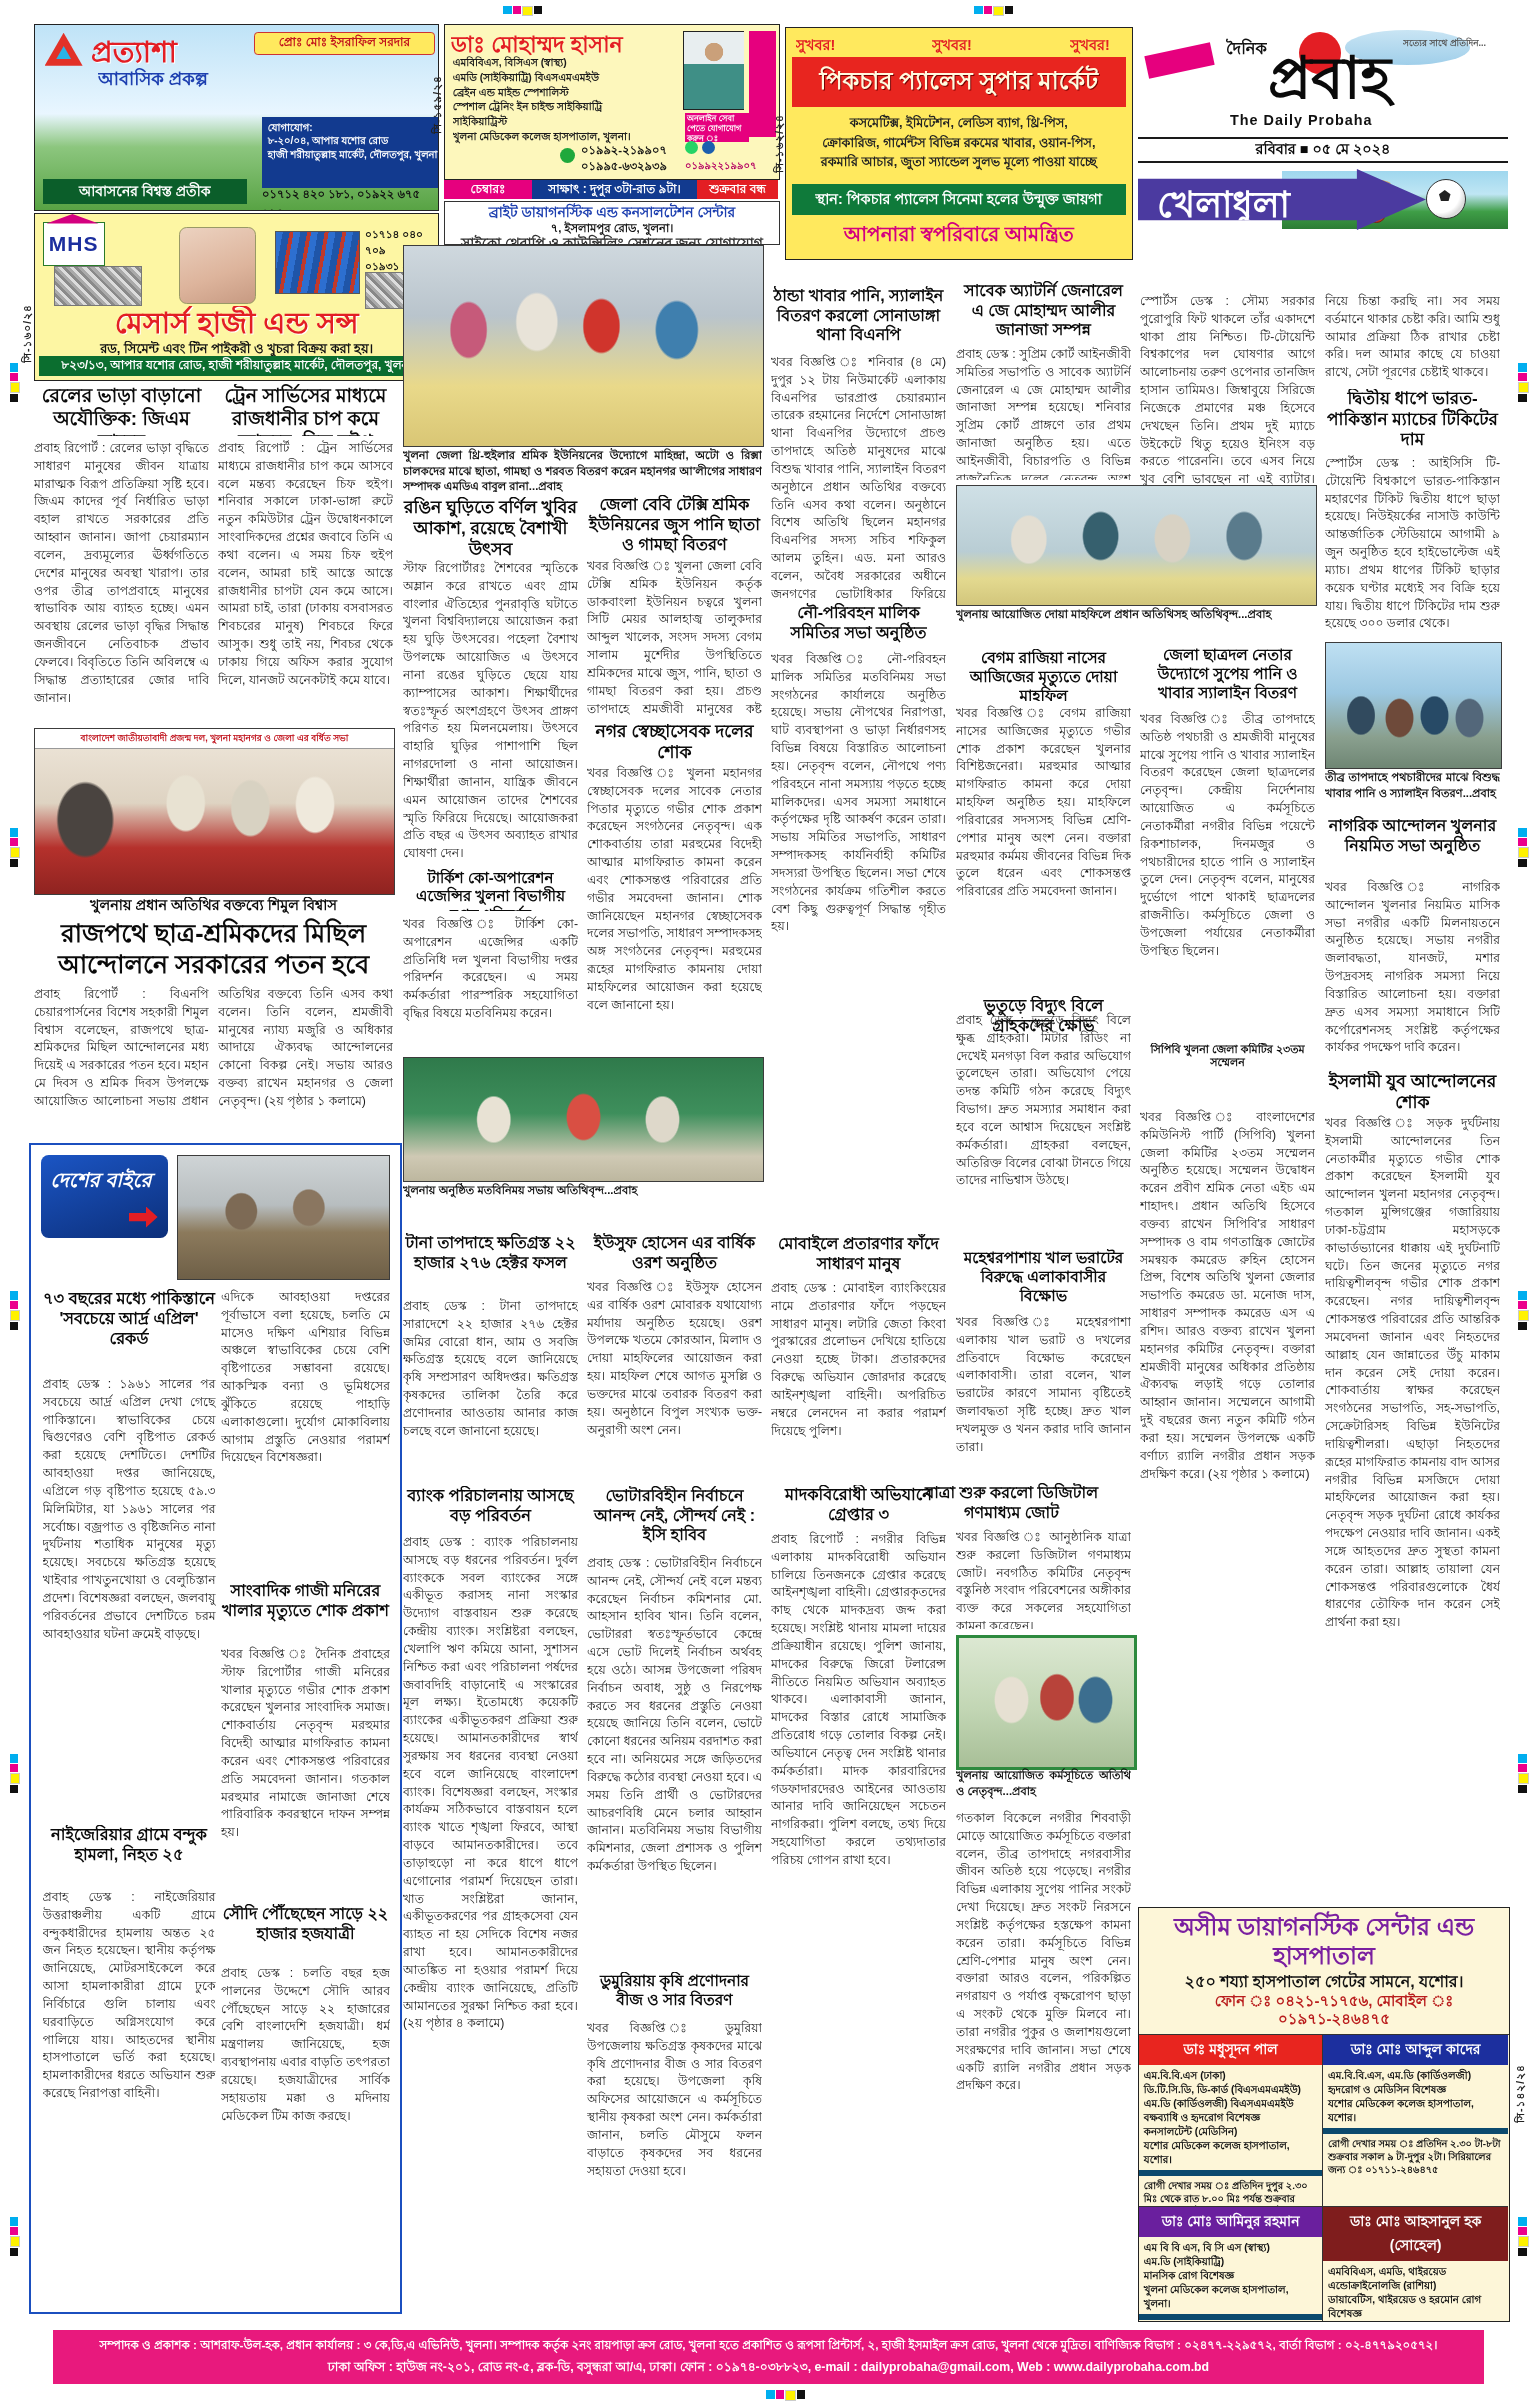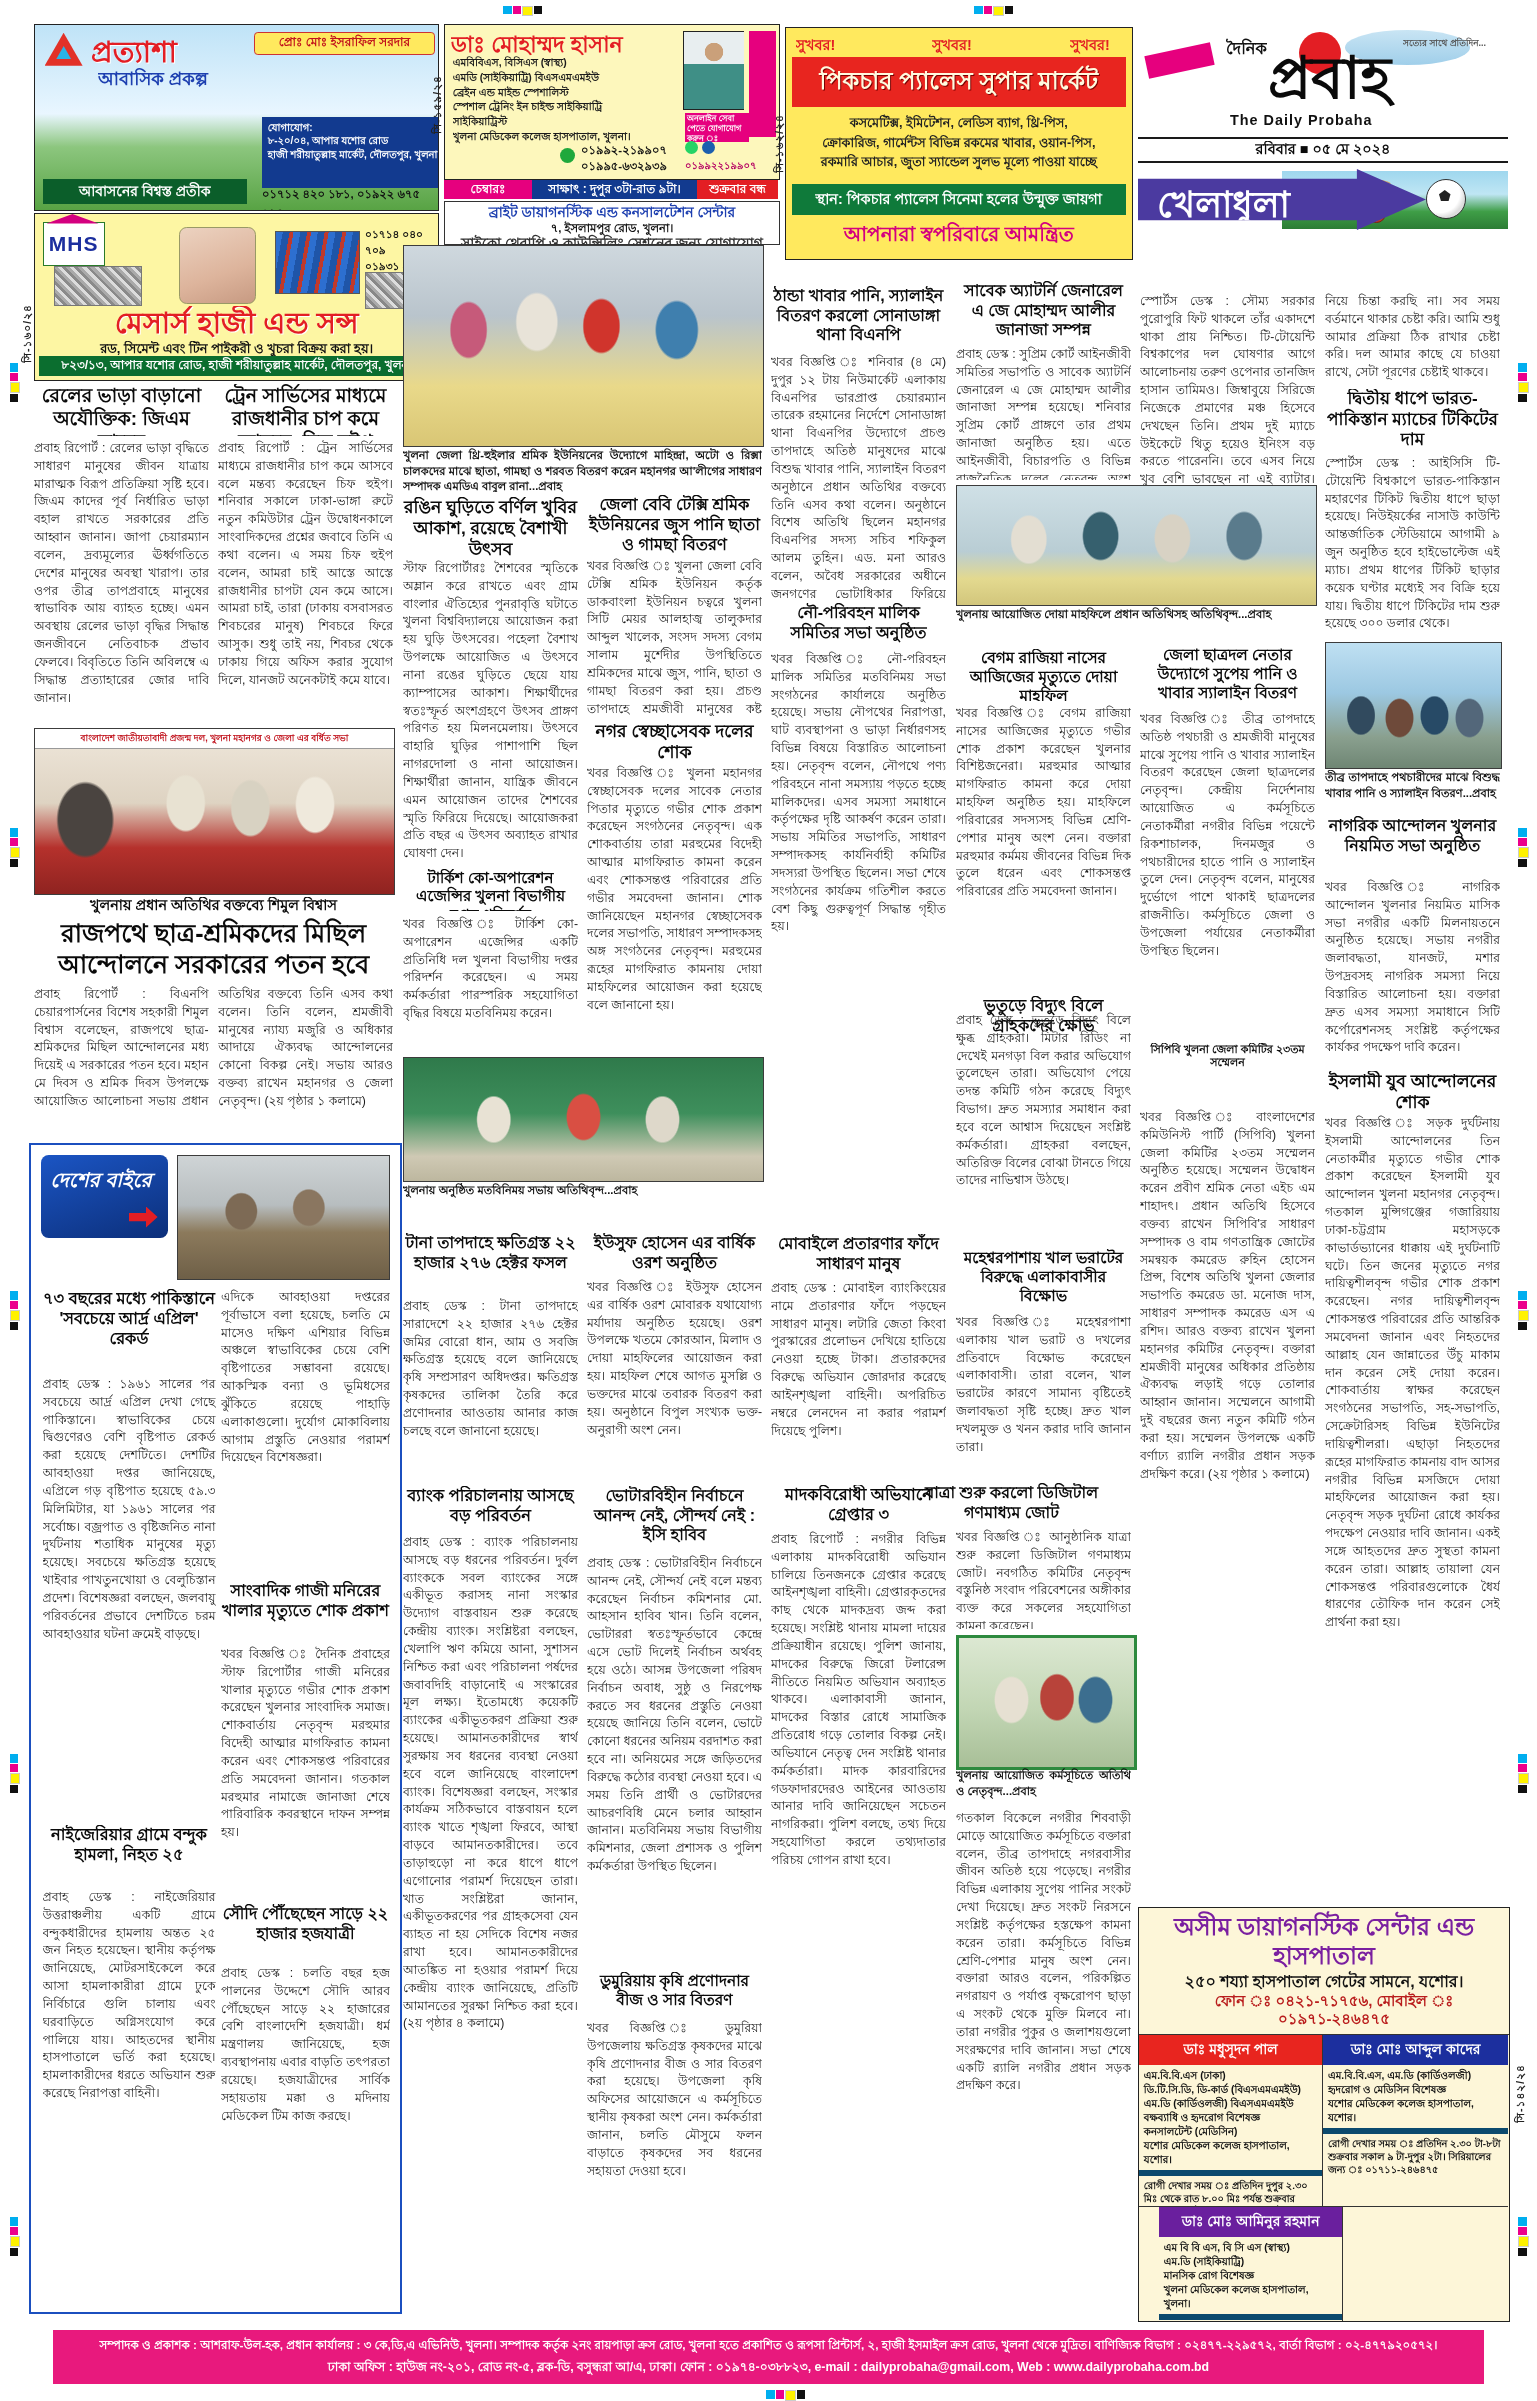--- a/index.html
+++ b/index.html
@@ -332,21 +332,21 @@
 যশোর মেডিকেল কলেজ হাসপাতাল, যশোর।</div>
         <div class="dochours">রোগী দেখার সময় ঃ প্রতিদিন দুপুর ২.৩০ মিঃ থেকে রাত ৮.০০ মিঃ পর্যন্ত শুক্রবার সকাল ৯.০০ টা থেকে সন্ধ্যা ৬.০০ টা। মোবাঃ ০১৭১১-২৪৬৪৭৫</div>
       </div>
       <div style="width:50%;border-bottom:1.4px solid #333;height:171px;overflow:hidden;">
         <div class="docname" style="background:#1c2f9e;">ডাঃ মোঃ আব্দুল কাদের</div>
         <div class="doclines pre">এম.বি.বি.এস, এম.ডি (কার্ডিওলজী)
 হৃদরোগ ও মেডিসিন বিশেষজ্ঞ
 যশোর মেডিকেল কলেজ হাসপাতাল, যশোর।</div>
         <div class="dochours">রোগী দেখার সময় ঃ প্রতিদিন ২.৩০ টা-৮টা শুক্রবার সকাল ৯ টা-দুপুর ২টা। সিরিয়ালের জন্য ঃ ০১৭১১-২৪৬৪৭৫</div>
       </div>
-      <div style="width:49.5%;border-right:1.4px solid #333;height:154px;overflow:hidden;padding-left:20px;">
+      <div style="width:49.5%;border-right:1.4px solid #333;height:154px;overflow:hidden;">
         <div class="docname" style="background:#6a1f9e;">ডাঃ মোঃ আমিনুর রহমান</div>
         <div class="doclines pre">এম বি বি এস, বি সি এস (স্বাস্থ্য)
 এম.ডি (সাইকিয়াট্রি)
 মানসিক রোগ বিশেষজ্ঞ
 খুলনা মেডিকেল কলেজ হাসপাতাল, খুলনা।</div>
         <div class="dochours">রোগী দেখার সময় ঃ বিকাল ৪ টা হতে রাত ৮ টা পর্যন্ত। সিরিয়ালের জন্য ঃ ০১৭১১-২৪৬৪৭৫</div>
       </div>
       <div style="width:50%;height:154px;overflow:hidden;">
         <div class="docname" style="background:#7f1d1d;">ডাঃ মোঃ আহসানুল হক (সোহেল)</div>
         <div class="doclines pre">এমবিবিএস, এমডি, থাইরয়েড এন্ডোক্রাইনোলজি (রাশিয়া)

